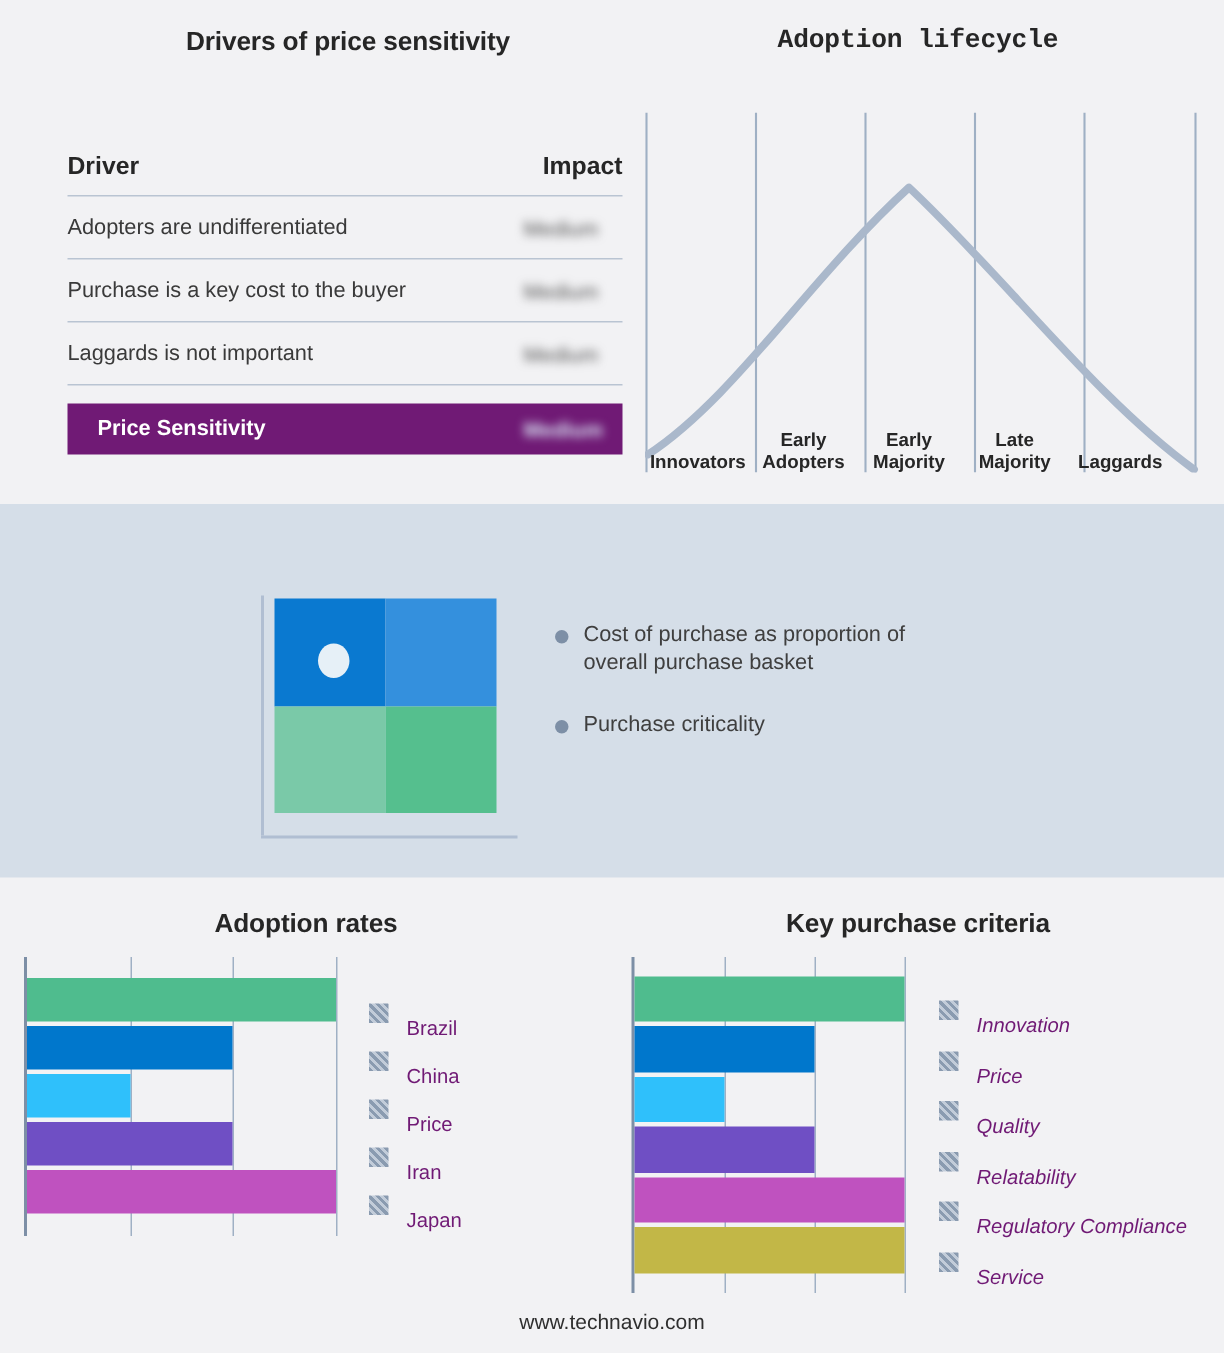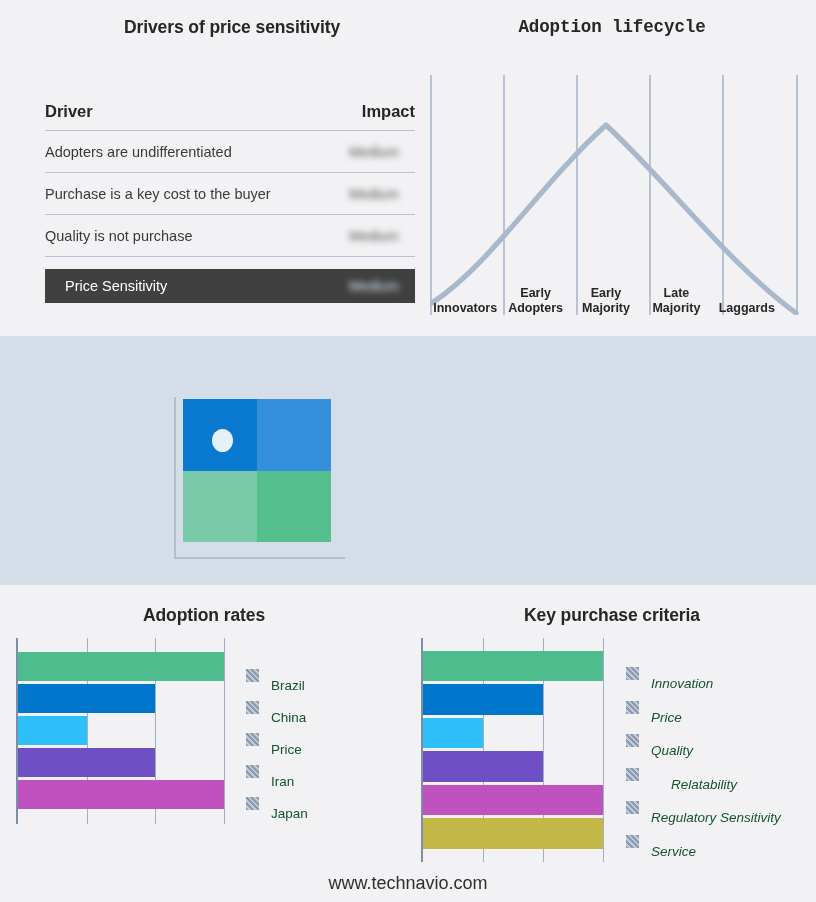--- a/index.html
+++ b/index.html
@@ -96,26 +96,26 @@
   .bc-plot{position:absolute;left:0;top:0;}
   .bc-axis{position:absolute;left:0;top:0;width:2px;background:#7d8fa6;}
   .bc-grid{position:absolute;top:0;width:1px;background:#9fb0c4;}
   .bc-bar{position:absolute;left:2px;}
   .bc-legend{position:absolute;}
   .bc-leg-item{display:flex;align-items:center;}
   .hatch{
     width:13px;height:13px;flex:0 0 auto;margin-right:12px;
     background:repeating-linear-gradient(45deg,#8a9bb0 0 2px,#c2ccd9 2px 4px);
   }
-  .bc-leg-label{font-size:13.5px;color:#14532d;margin-top:20px;}
+  .bc-leg-label{font-size:13.5px;color:#701a75;margin-top:20px;}
 
   
   #footer{
     position:absolute;left:0;top:873px;width:816px;text-align:center;
-    font-size:18px;color:#2f2f2f;
+    font-size:14px;color:#2f2f2f;
   }
 </style>
 </head>
 <body style="background: rgb(242, 242, 244);">
 
 <div class="panel" id="panel-drivers">
   <div class="sec-title" id="drivers-title">Drivers of price sensitivity</div>
 
   <div class="tbl">
     <div class="tbl-head">
@@ -125,25 +125,25 @@
 
     <div class="tbl-row">
       <span>Adopters are undifferentiated</span>
       <span class="impact-val">Medium</span>
     </div>
     <div class="tbl-row">
       <span>Purchase is a key cost to the buyer</span>
       <span class="impact-val">Medium</span>
     </div>
     <div class="tbl-row">
-      <span>Quality is not purchase</span>
-      <span class="impact-val">Medium</span>
-    </div>
-
-    <div class="row-highlight" style="background: #404040;">
+      <span>Laggards is not important</span>
+      <span class="impact-val">Medium</span>
+    </div>
+
+    <div class="row-highlight" style="background: #701a75; font-weight: bold;">
       <span>Price Sensitivity</span>
       <span class="impact-val">Medium</span>
     </div>
   </div>
 </div>
 
 <div class="panel" id="panel-lifecycle">
   <div class="sec-title" id="lifecycle-title">Adoption lifecycle</div>
 
   <svg id="lifecycle-chart" viewBox="0 0 370 240">
@@ -188,20 +188,30 @@
     <div id="quad-grid">
       <div class="quad" id="q-tl" style="background: rgb(10, 121, 208);">
         <div id="quad-dot" style="background: rgb(230, 240, 247);"></div>
       </div>
       <div class="quad" id="q-tr" style="background: rgb(52, 144, 221);"></div>
       <div class="quad" id="q-bl" style="background: rgb(122, 201, 168);"></div>
       <div class="quad" id="q-br" style="background: rgb(85, 191, 142);"></div>
     </div>
   </div>
 
+  <div id="basket-legend">
+    <div class="bl-item">
+      <span class="bl-dot" style="background: rgb(125, 143, 166);"></span>
+      <span class="bl-text">Cost of purchase as proportion of overall purchase basket</span>
+    </div>
+    <div class="bl-item">
+      <span class="bl-dot" style="background: rgb(125, 143, 166);"></span>
+      <span class="bl-text">Purchase criticality</span>
+    </div>
+  </div>
 </div>
 
 <div class="panel" id="panel-adoption">
   <div class="sec-title" id="adoption-title">Adoption rates</div>
   <div class="barchart" id="bc-adoption" style="left:16px;top:53px;width:390px;height:215px;">
       <div class="bc-plot" style="left: 0px; top: 0px; width: 208px; height: 186px;">
         <div class="bc-axis" style="height: 186px;"></div>
         <div class="bc-grid" style="left: 70.6667px; height: 186px;"></div>
         <div class="bc-grid" style="left: 139.333px; height: 186px;"></div>
         <div class="bc-grid" style="left: 208px; height: 186px;"></div>
@@ -257,27 +267,27 @@
           <span class="bc-leg-label">Innovation</span>
         </div>
         <div class="bc-leg-item" style="height: 33.5px;">
           <span class="hatch"></span>
           <span class="bc-leg-label">Price</span>
         </div>
         <div class="bc-leg-item" style="height: 33.5px;">
           <span class="hatch"></span>
           <span class="bc-leg-label">Quality</span>
         </div>
-        <div class="bc-leg-item" style="height: 33.5px; gap: 20px;">
+        <div class="bc-leg-item" style="height: 33.5px;">
           <span class="hatch"></span>
           <span class="bc-leg-label">Relatability</span>
         </div>
         <div class="bc-leg-item" style="height: 33.5px;">
           <span class="hatch"></span>
-          <span class="bc-leg-label">Regulatory Sensitivity</span>
+          <span class="bc-leg-label">Regulatory Compliance</span>
         </div>
         <div class="bc-leg-item" style="height: 33.5px;">
           <span class="hatch"></span>
           <span class="bc-leg-label">Service</span>
         </div>
       </div>
     </div>
 </div>
 
 <div id="footer">www.technavio.com</div>

